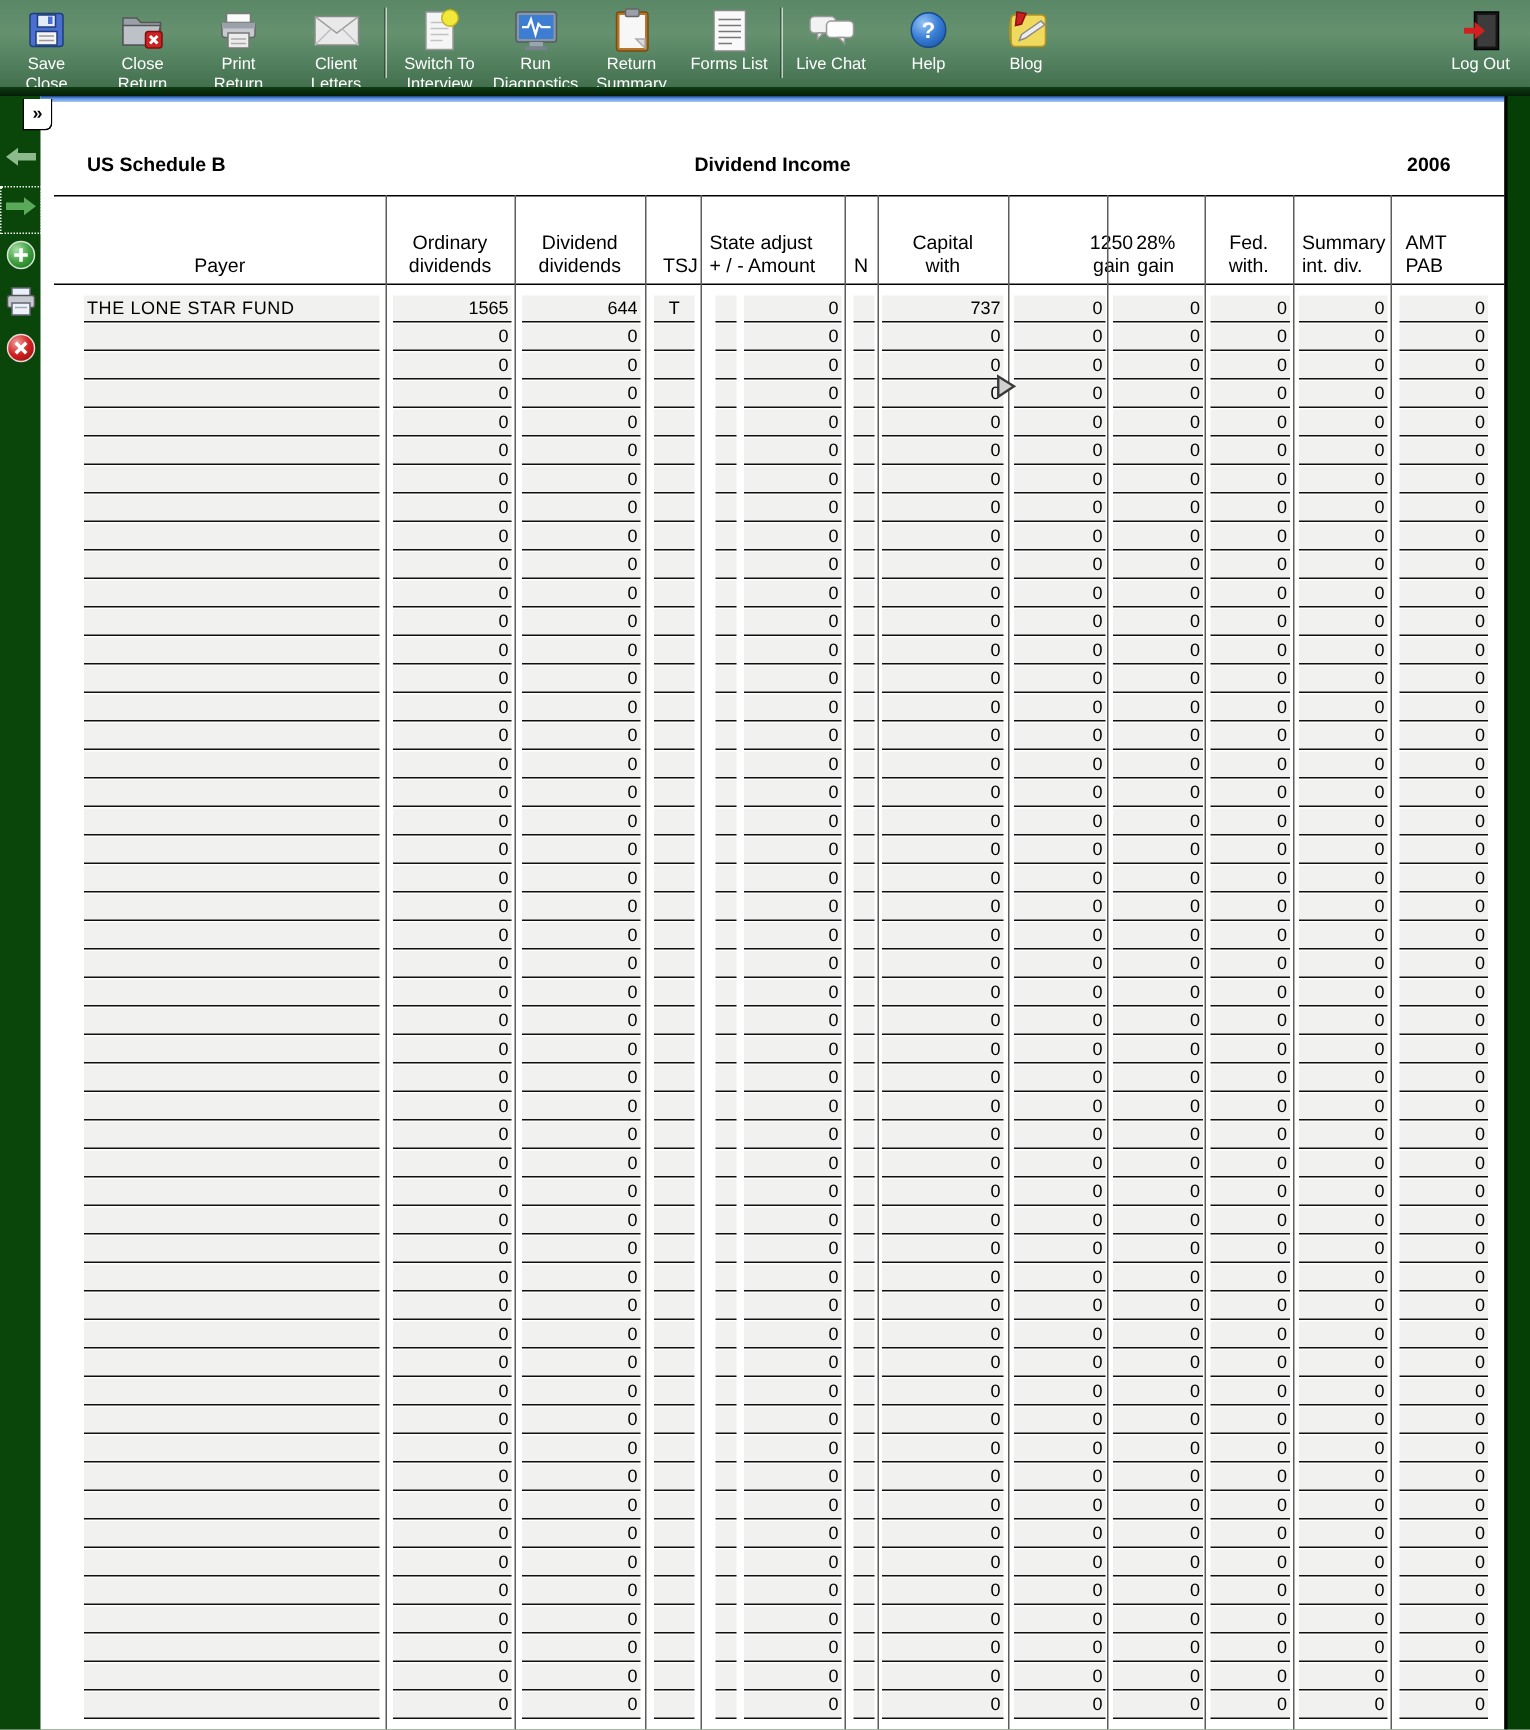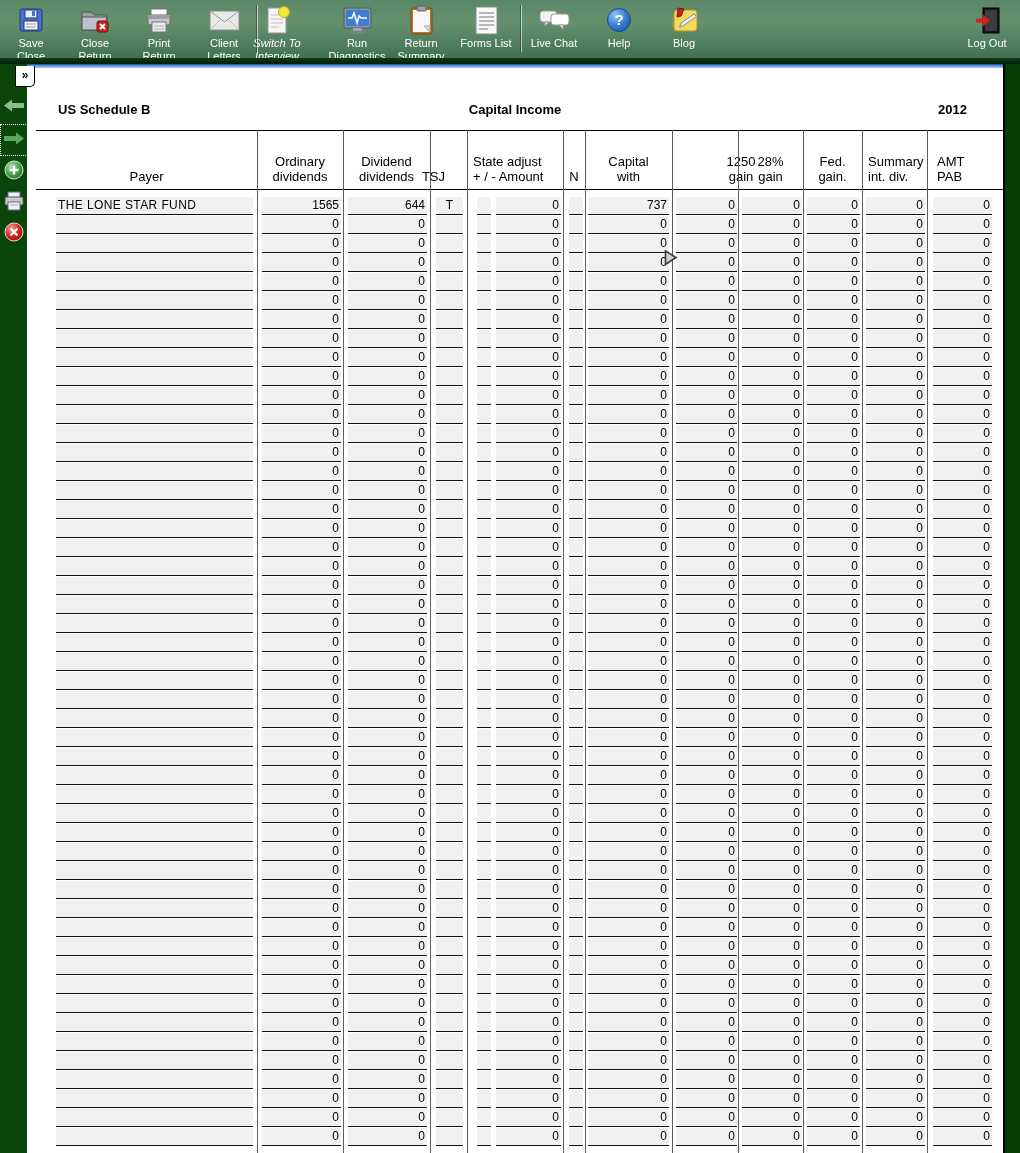--- a/index.html
+++ b/index.html
@@ -103,21 +103,21 @@
       <div class="tb-icon">
         <svg width="31" height="21" viewBox="0 0 31 21">
           <rect x="1" y="1" width="29" height="19" fill="#e9e9e9" stroke="#8a8a8a"></rect>
           <path d="M1 1 L15.5 12 L30 1" fill="none" stroke="#9a9a9a"></path>
           <path d="M1 20 L12 9 M30 20 L19 9" stroke="#bdbdbd" fill="none"></path>
         </svg>
       </div>
       <div class="tb-label">Client
 Letters</div>
     </div>
-    <div class="tb-btn" style="left: 244px; width: 66px; font-style: italic;">
+    <div class="tb-btn" style="left: 260px; width: 66px;">
       <div class="tb-icon">
         <svg width="27" height="30" viewBox="0 0 27 30">
           <rect x="4" y="3" width="18" height="25" fill="#f5f5f5" stroke="#999"></rect>
           <line x1="7" y1="10" x2="19" y2="10" stroke="#c2c2c2"></line>
           <line x1="7" y1="14" x2="19" y2="14" stroke="#c2c2c2"></line>
           <line x1="7" y1="18" x2="19" y2="18" stroke="#c2c2c2"></line>
           <line x1="7" y1="22" x2="15" y2="22" stroke="#c2c2c2"></line>
           <circle cx="20" cy="7" r="5.5" fill="#f2e83a" stroke="#c3b11c"></circle>
         </svg>
       </div>
@@ -262,40 +262,40 @@
           <circle cx="10" cy="10" r="9" fill="url(#rg)" stroke="#e8d8d8"></circle>
           <path d="M6.5 6.5 l7 7 M13.5 6.5 l-7 7" stroke="#fff" stroke-width="2.4"></path>
         </svg></span>
     </div>
   </div>
 <div class="collapse-tab">»</div>
 
 <div class="content" id="content">
   <div class="blue-line"></div>
   <div class="form-title">US Schedule B</div>
-  <div class="page-title">Capital Income</div>
-  <div class="tax-year">2012</div>
+  <div class="page-title">Dividend Income</div>
+  <div class="tax-year">2006</div>
   <div class="header-row" id="headerRow">
       <div class="col-hdr" style="left: 0px; width: 221px; text-align: center;">Payer</div>
       <div class="col-hdr" style="left: 221px; width: 86px; text-align: center;">Ordinary
 dividends</div>
       <div class="col-hdr" style="left: 307px; width: 87px; text-align: center;">Dividend
 dividends</div>
-      <div class="col-hdr" style="left: 372px; width: 37px; text-align: right;">TSJ</div>
+      <div class="col-hdr" style="left: 406px; width: 37px; text-align: left;">TSJ</div>
       <div class="col-hdr" style="left: 437px; width: 90px; text-align: left;">State adjust
 + / - Amount</div>
       <div class="col-hdr" style="left: 527px; width: 22px; text-align: center;">N</div>
       <div class="col-hdr" style="left: 549px; width: 87px; text-align: center;">Capital
 with</div>
       <div class="col-hdr" style="left: 672px; width: 66px; text-align: center; margin-top: 32px;">1250
 gain</div>
       <div class="col-hdr" style="left: 702px; width: 65px; text-align: center;">28%
 gain</div>
       <div class="col-hdr" style="left: 767px; width: 59px; text-align: center;">Fed.
-gain.</div>
+with.</div>
       <div class="col-hdr" style="left: 832px; width: 59px; text-align: left;">Summary
 int. div.</div>
       <div class="col-hdr" style="left: 901px; width: 66px; text-align: left;">AMT
 PAB</div>
     </div>
   <div id="vlines">
       <div class="vline" style="left: 230px;"></div>
       <div class="vline" style="left: 316px;"></div>
       <div class="vline" style="left: 403px;"></div>
       <div class="vline" style="left: 440px;"></div>

